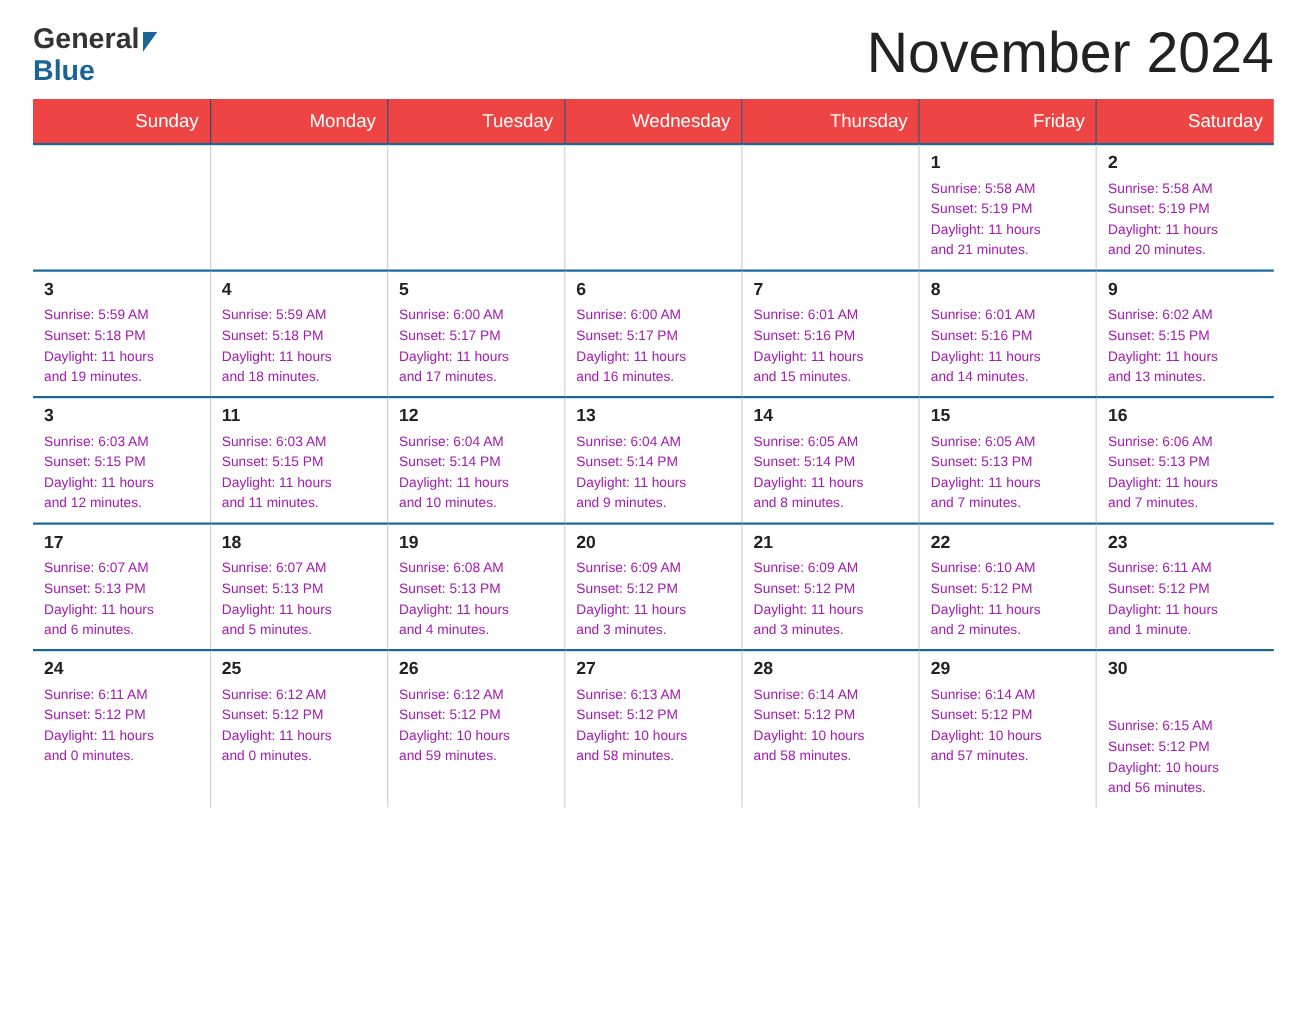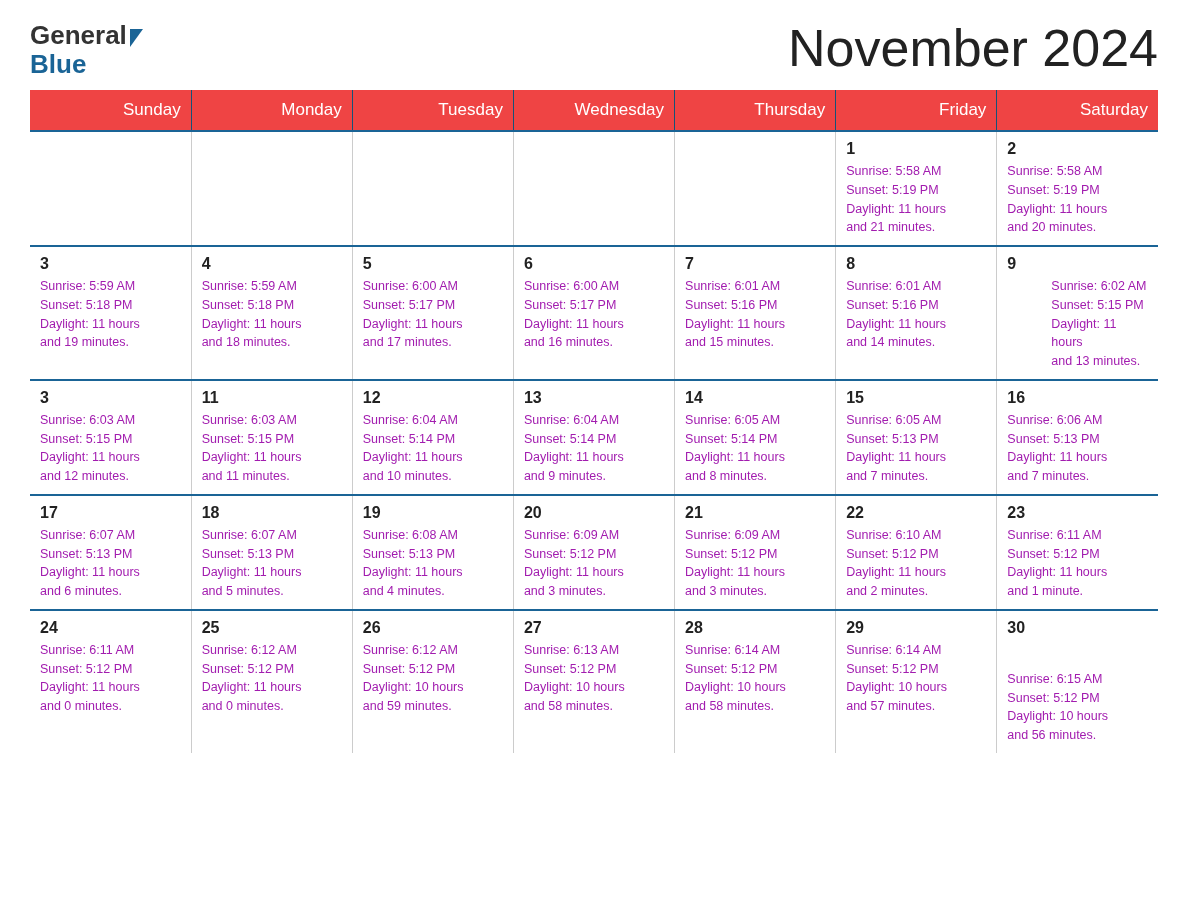--- a/index.html
+++ b/index.html
@@ -192,21 +192,21 @@
         </td>
         <td>
           <span class="day-number">8</span>
           <div class="day-info" style="white-space: pre-line;">Sunrise: 6:01 AM
 Sunset: 5:16 PM
 Daylight: 11 hours
 and 14 minutes.</div>
         </td>
         <td>
           <span class="day-number">9</span>
-          <div class="day-info" style="white-space: pre-line; margin-left: 44px;">Sunrise: 6:02 AM
+          <div class="day-info" style="white-space: pre-line;">Sunrise: 6:02 AM
 Sunset: 5:15 PM
 Daylight: 11 hours
 and 13 minutes.</div>
         </td>
       </tr>
       <tr>
         <td>
           <span class="day-number">3</span>
           <div class="day-info" style="white-space: pre-line;">Sunrise: 6:03 AM
 Sunset: 5:15 PM

